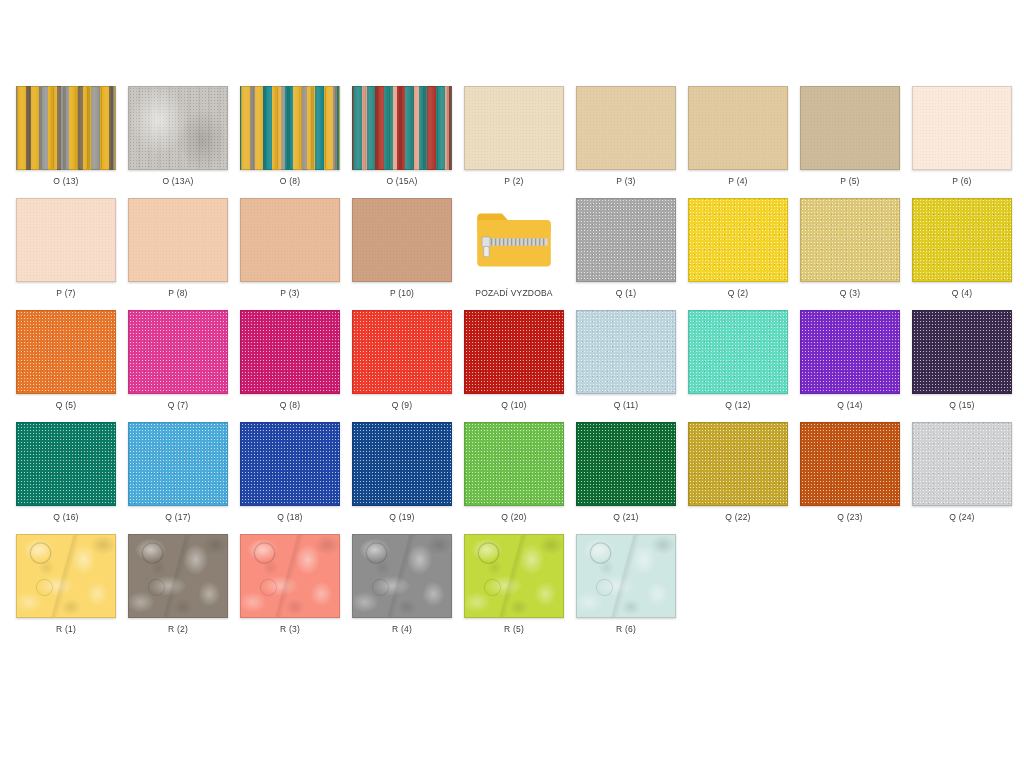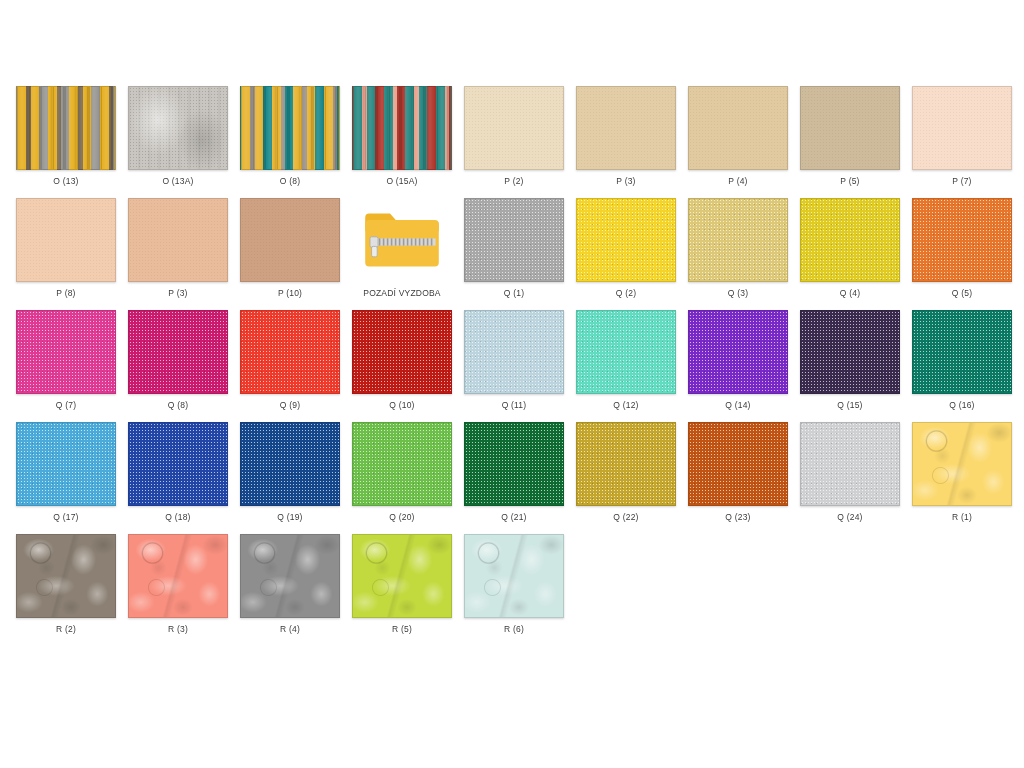--- a/index.html
+++ b/index.html
@@ -186,20 +186,24 @@
       <div class="thumb tex-paper" style="background: rgb(227, 205, 166);"></div>
       <div class="caption">P (3)</div>
     </div>
     <div class="cell">
       <div class="thumb tex-paper" style="background: rgb(226, 202, 160);"></div>
       <div class="caption">P (4)</div>
     </div>
     <div class="cell">
       <div class="thumb tex-paper" style="background: rgb(205, 187, 155);"></div>
       <div class="caption">P (5)</div>
+    </div>
+    <div class="cell">
+      <div class="thumb tex-paper" style="background: rgb(251, 233, 220);"></div>
+      <div class="caption">P (6)</div>
     </div>
     <div class="cell">
       <div class="thumb tex-paper" style="background: rgb(248, 221, 203);"></div>
       <div class="caption">P (7)</div>
     </div>
     <div class="cell">
       <div class="thumb tex-paper" style="background: rgb(243, 205, 176);"></div>
       <div class="caption">P (8)</div>
     </div>
     <div class="cell">

